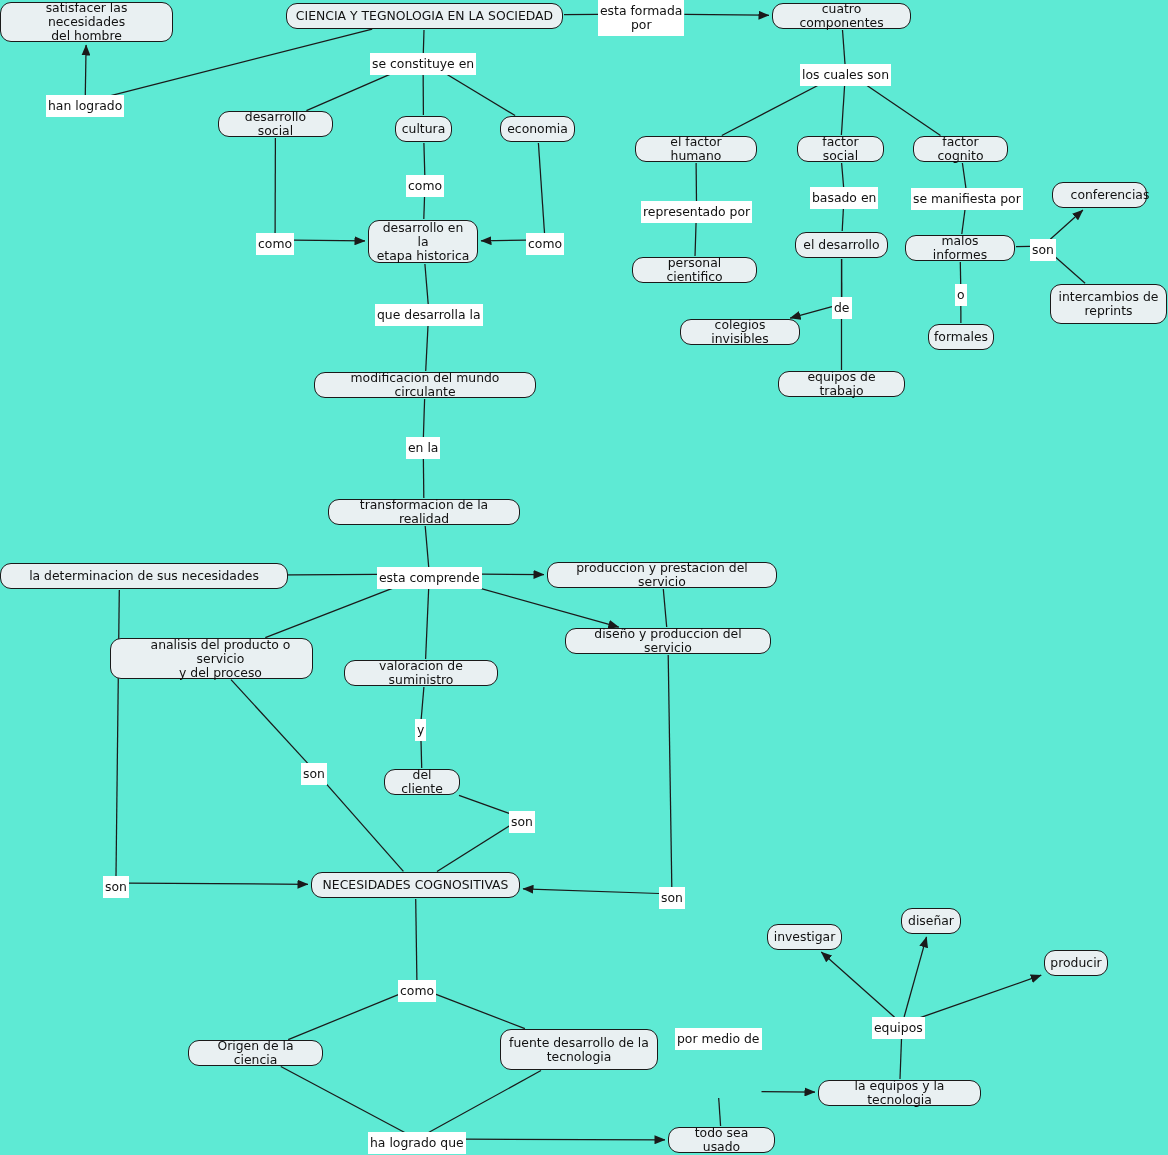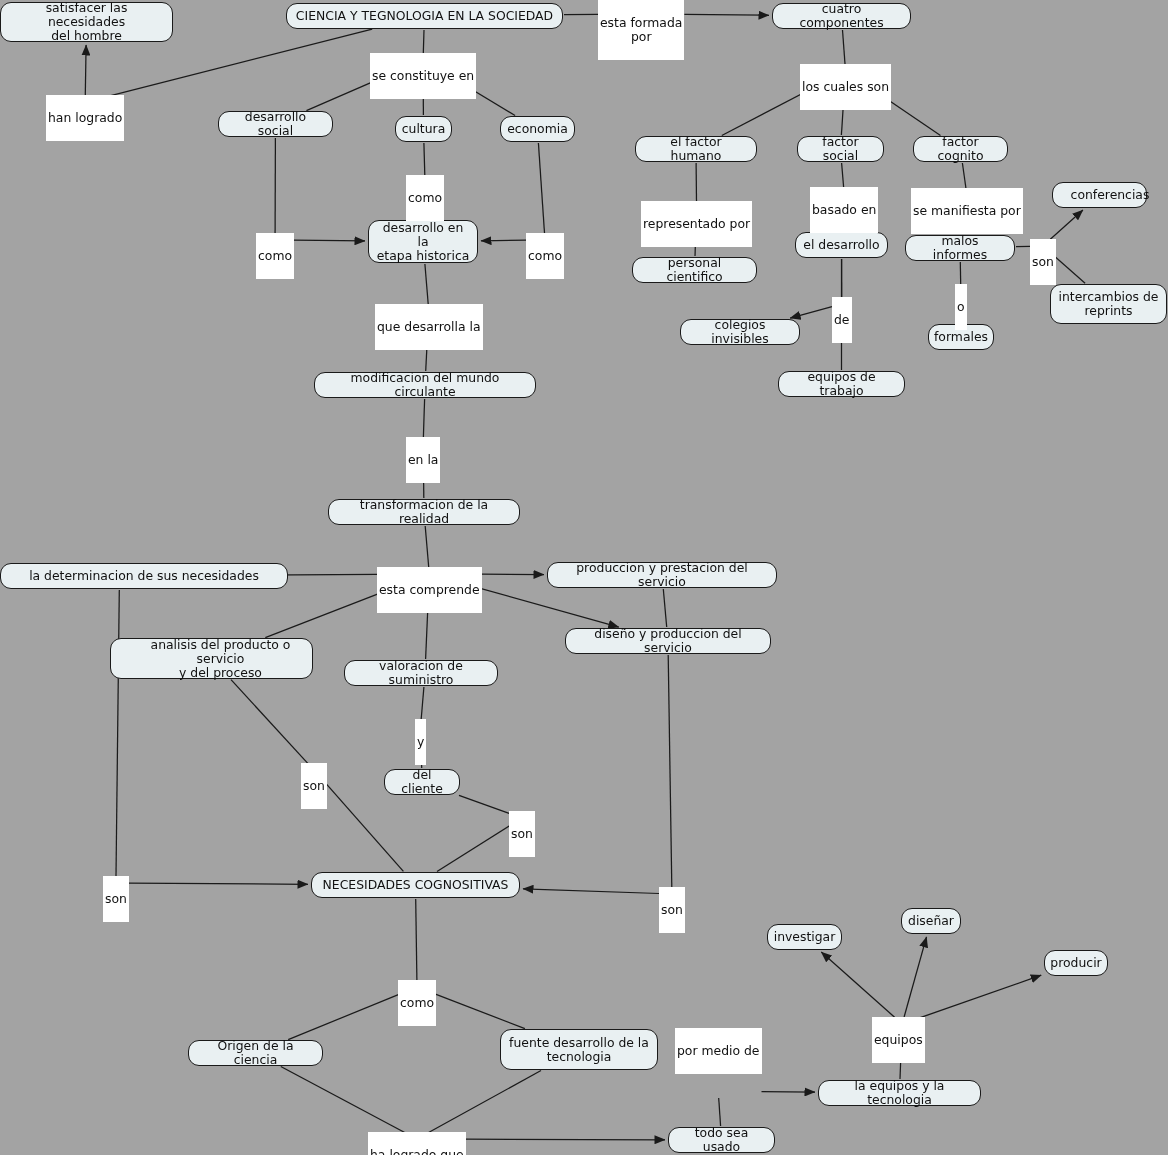--- a/index.html
+++ b/index.html
@@ -1,24 +1,24 @@
 <!DOCTYPE html>
 <html><head>
 <meta charset="utf-8">
 <style>
   html,body{margin:0;padding:0;background:#ffffff;}
-  #canvas{position:relative;width:1168px;height:1155px;background:#a3a3a3;
+  #canvas{position:relative;width:1168px;height:1155px;background:#5eead4;
           font-family:"DejaVu Sans", sans-serif;}
   svg#edges{position:absolute;left:0;top:0;width:1168px;height:1155px;overflow:visible;}
   .node{position:absolute;box-sizing:border-box;
         background:#e9f0f2;border:1.4px solid #1a1a1a;border-radius:11px;
         display:flex;align-items:center;justify-content:center;text-align:center;
         color:#111111;font-size:12.4px;line-height:14px;padding:2px 7px;}
   .lbl{position:absolute;color:#111111;font-size:12.4px;line-height:14px;
-       white-space:pre;text-align:center;background:#ffffff;padding:16px 2px;}
+       white-space:pre;text-align:center;background:#ffffff;padding:4px 2px;}
 </style>
 </head>
 <body>
 
 <div id="canvas">
   <svg id="edges">
     <defs>
       <marker id="ah" markerWidth="11" markerHeight="9" refX="10.5" refY="4.5" orient="auto" markerUnits="userSpaceOnUse">
         <path d="M0,0 L11,4.5 L0,9 Z" fill="#1a1a1a"></path>
       </marker>

